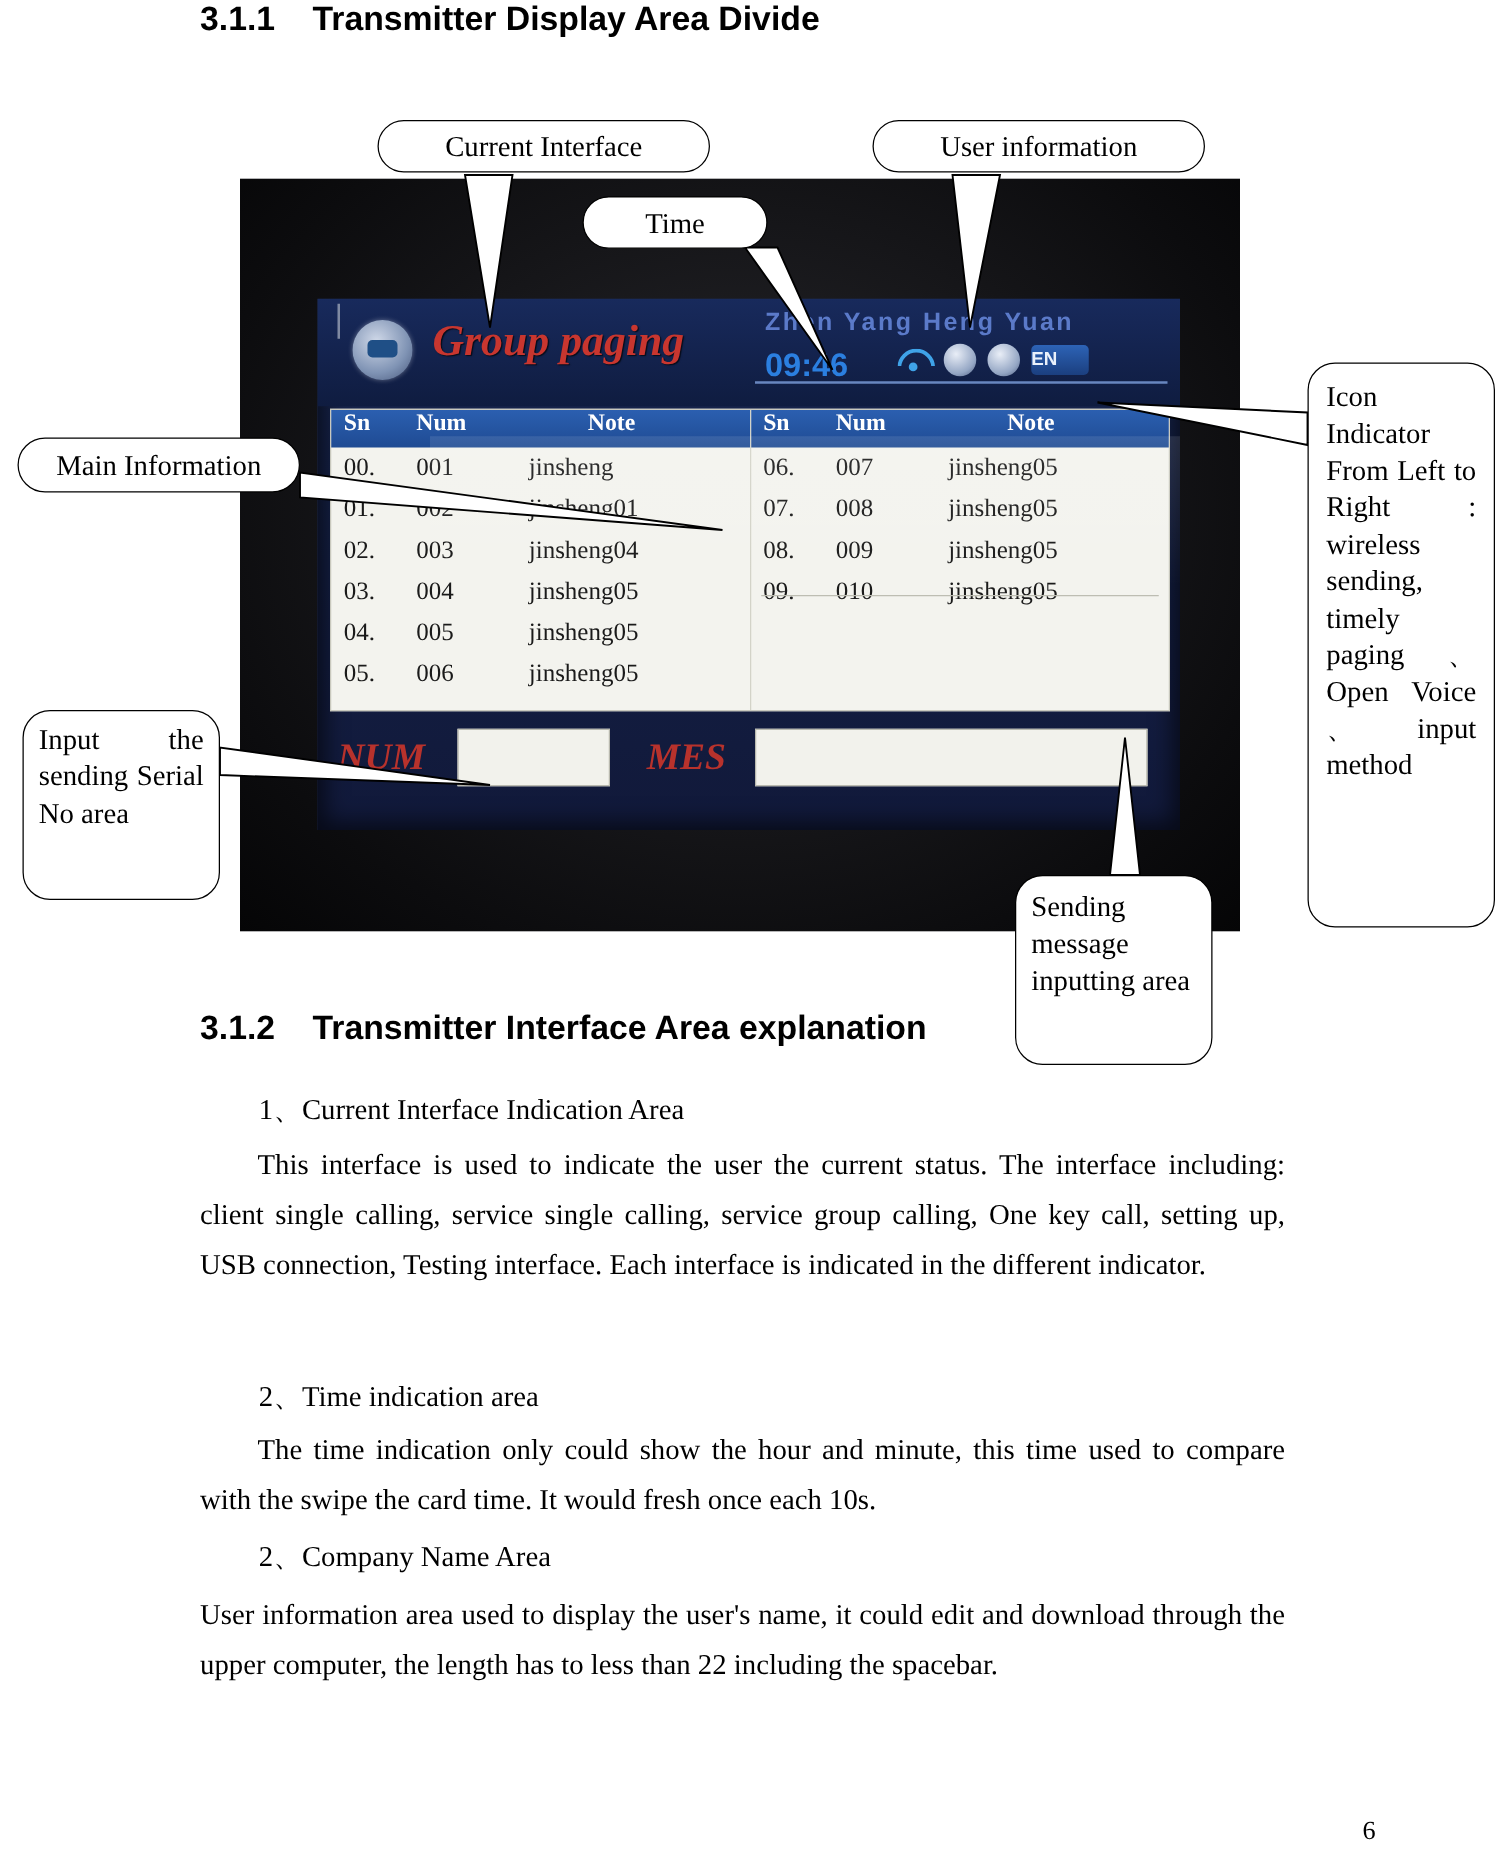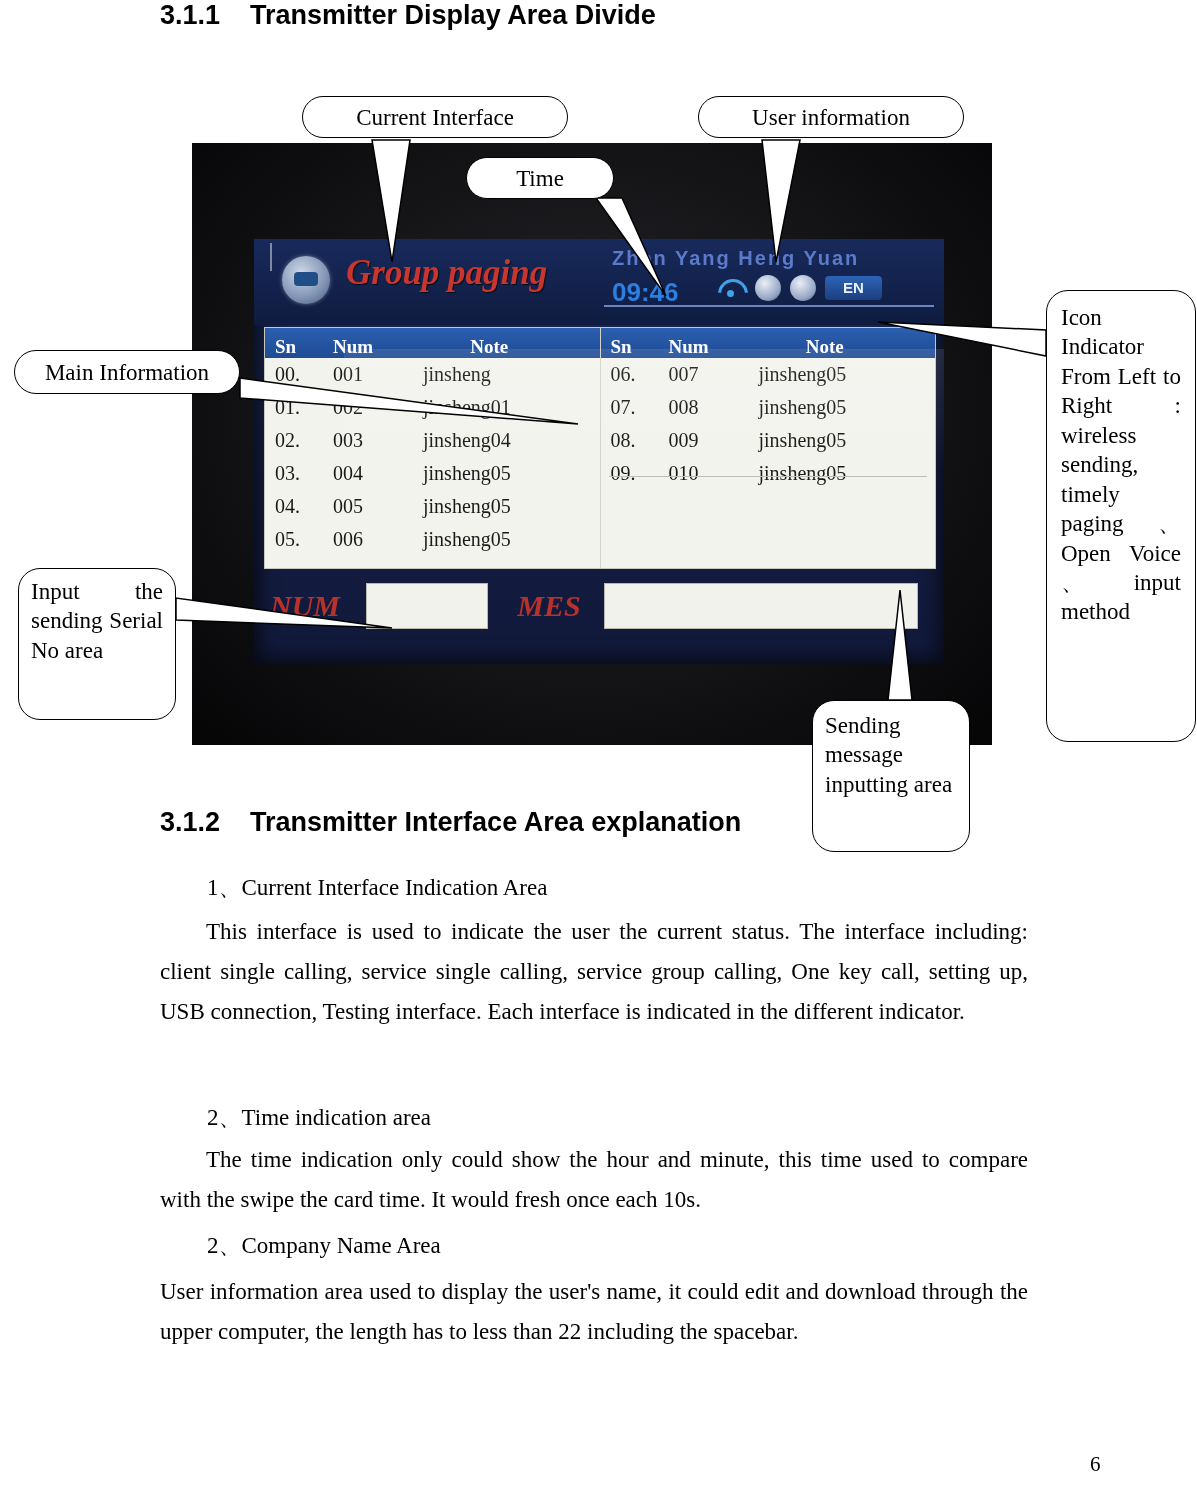--- a/index.html
+++ b/index.html
@@ -141,29 +141,28 @@
   }
   .lcd-icon.wifi::after {
     content: "";
     position: absolute;
     left: 11px; top: 15px;
     width: 7px; height: 7px;
     border-radius: 50%;
     background: #3fa3e8;
   }
   .lcd-icon.en {
-    width: 57px; height: 24px;
+    width: 46px; height: 24px;
     border-radius: 4px;
     background: linear-gradient(180deg,#2d63b6,#1b3f7f);
     color: #eaf1fb;
     font-family: "Liberation Sans", sans-serif;
     font-weight: bold;
     font-size: 15px;
     line-height: 24px;
-    text-align: center;
   }
   .lcd-rule {
     position: absolute;
     left: 350px;
     top: 66px;
     width: 330px;
     height: 2px;
     background: #7ea0dd;
     opacity: .8;
   }
@@ -185,21 +184,21 @@
   }
   .lcd-col + .lcd-col { border-left: 1px solid #d3d3c8; }
   .col-head {
     height: 30px;
     background: linear-gradient(180deg,#2b5fb0,#1f4b93);
     color: #ffffff;
     font-family: "Liberation Serif", serif;
     font-weight: bold;
     font-size: 19px;
     display: flex;
-    align-items: flex-end;
+    align-items: flex-start;
     white-space: pre;
   }
   .col-head .c-sn { width: 58px; padding-left: 10px; }
   .col-head .c-num { width: 90px; }
   .col-head .c-note { flex: 1; text-align: center; padding-right: 44px;}
   .row {
     height: 33px;
     display: flex;
     align-items: center;
     font-family: "Liberation Serif", serif;

